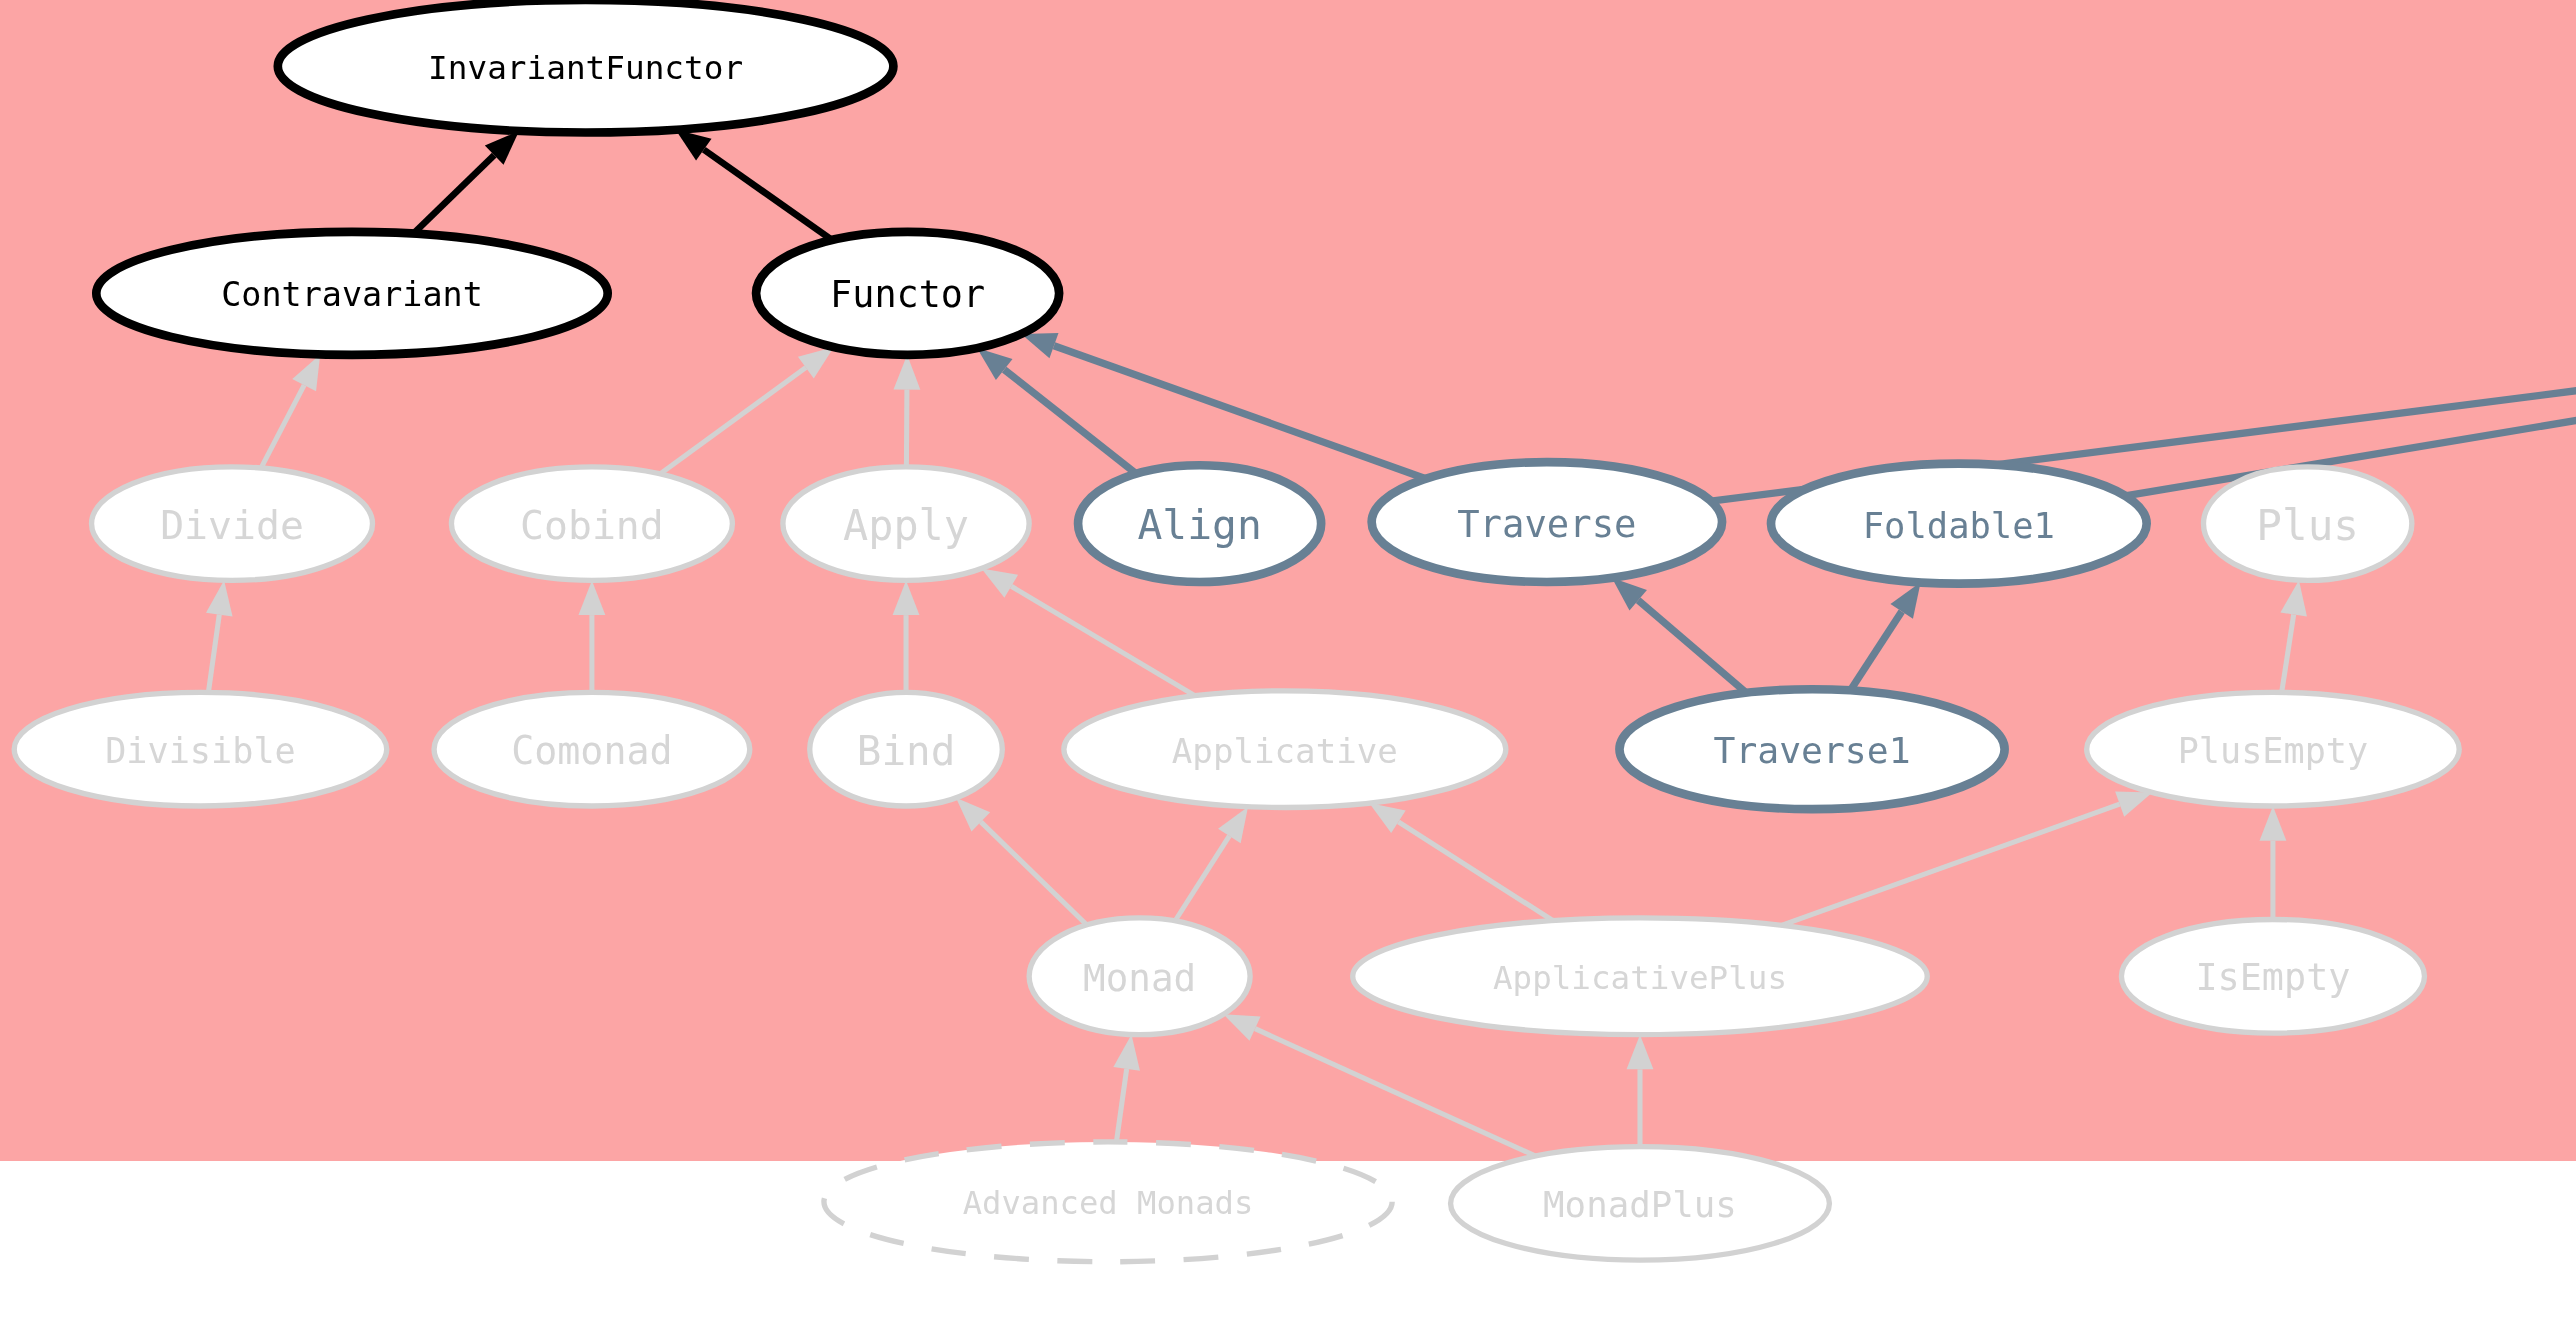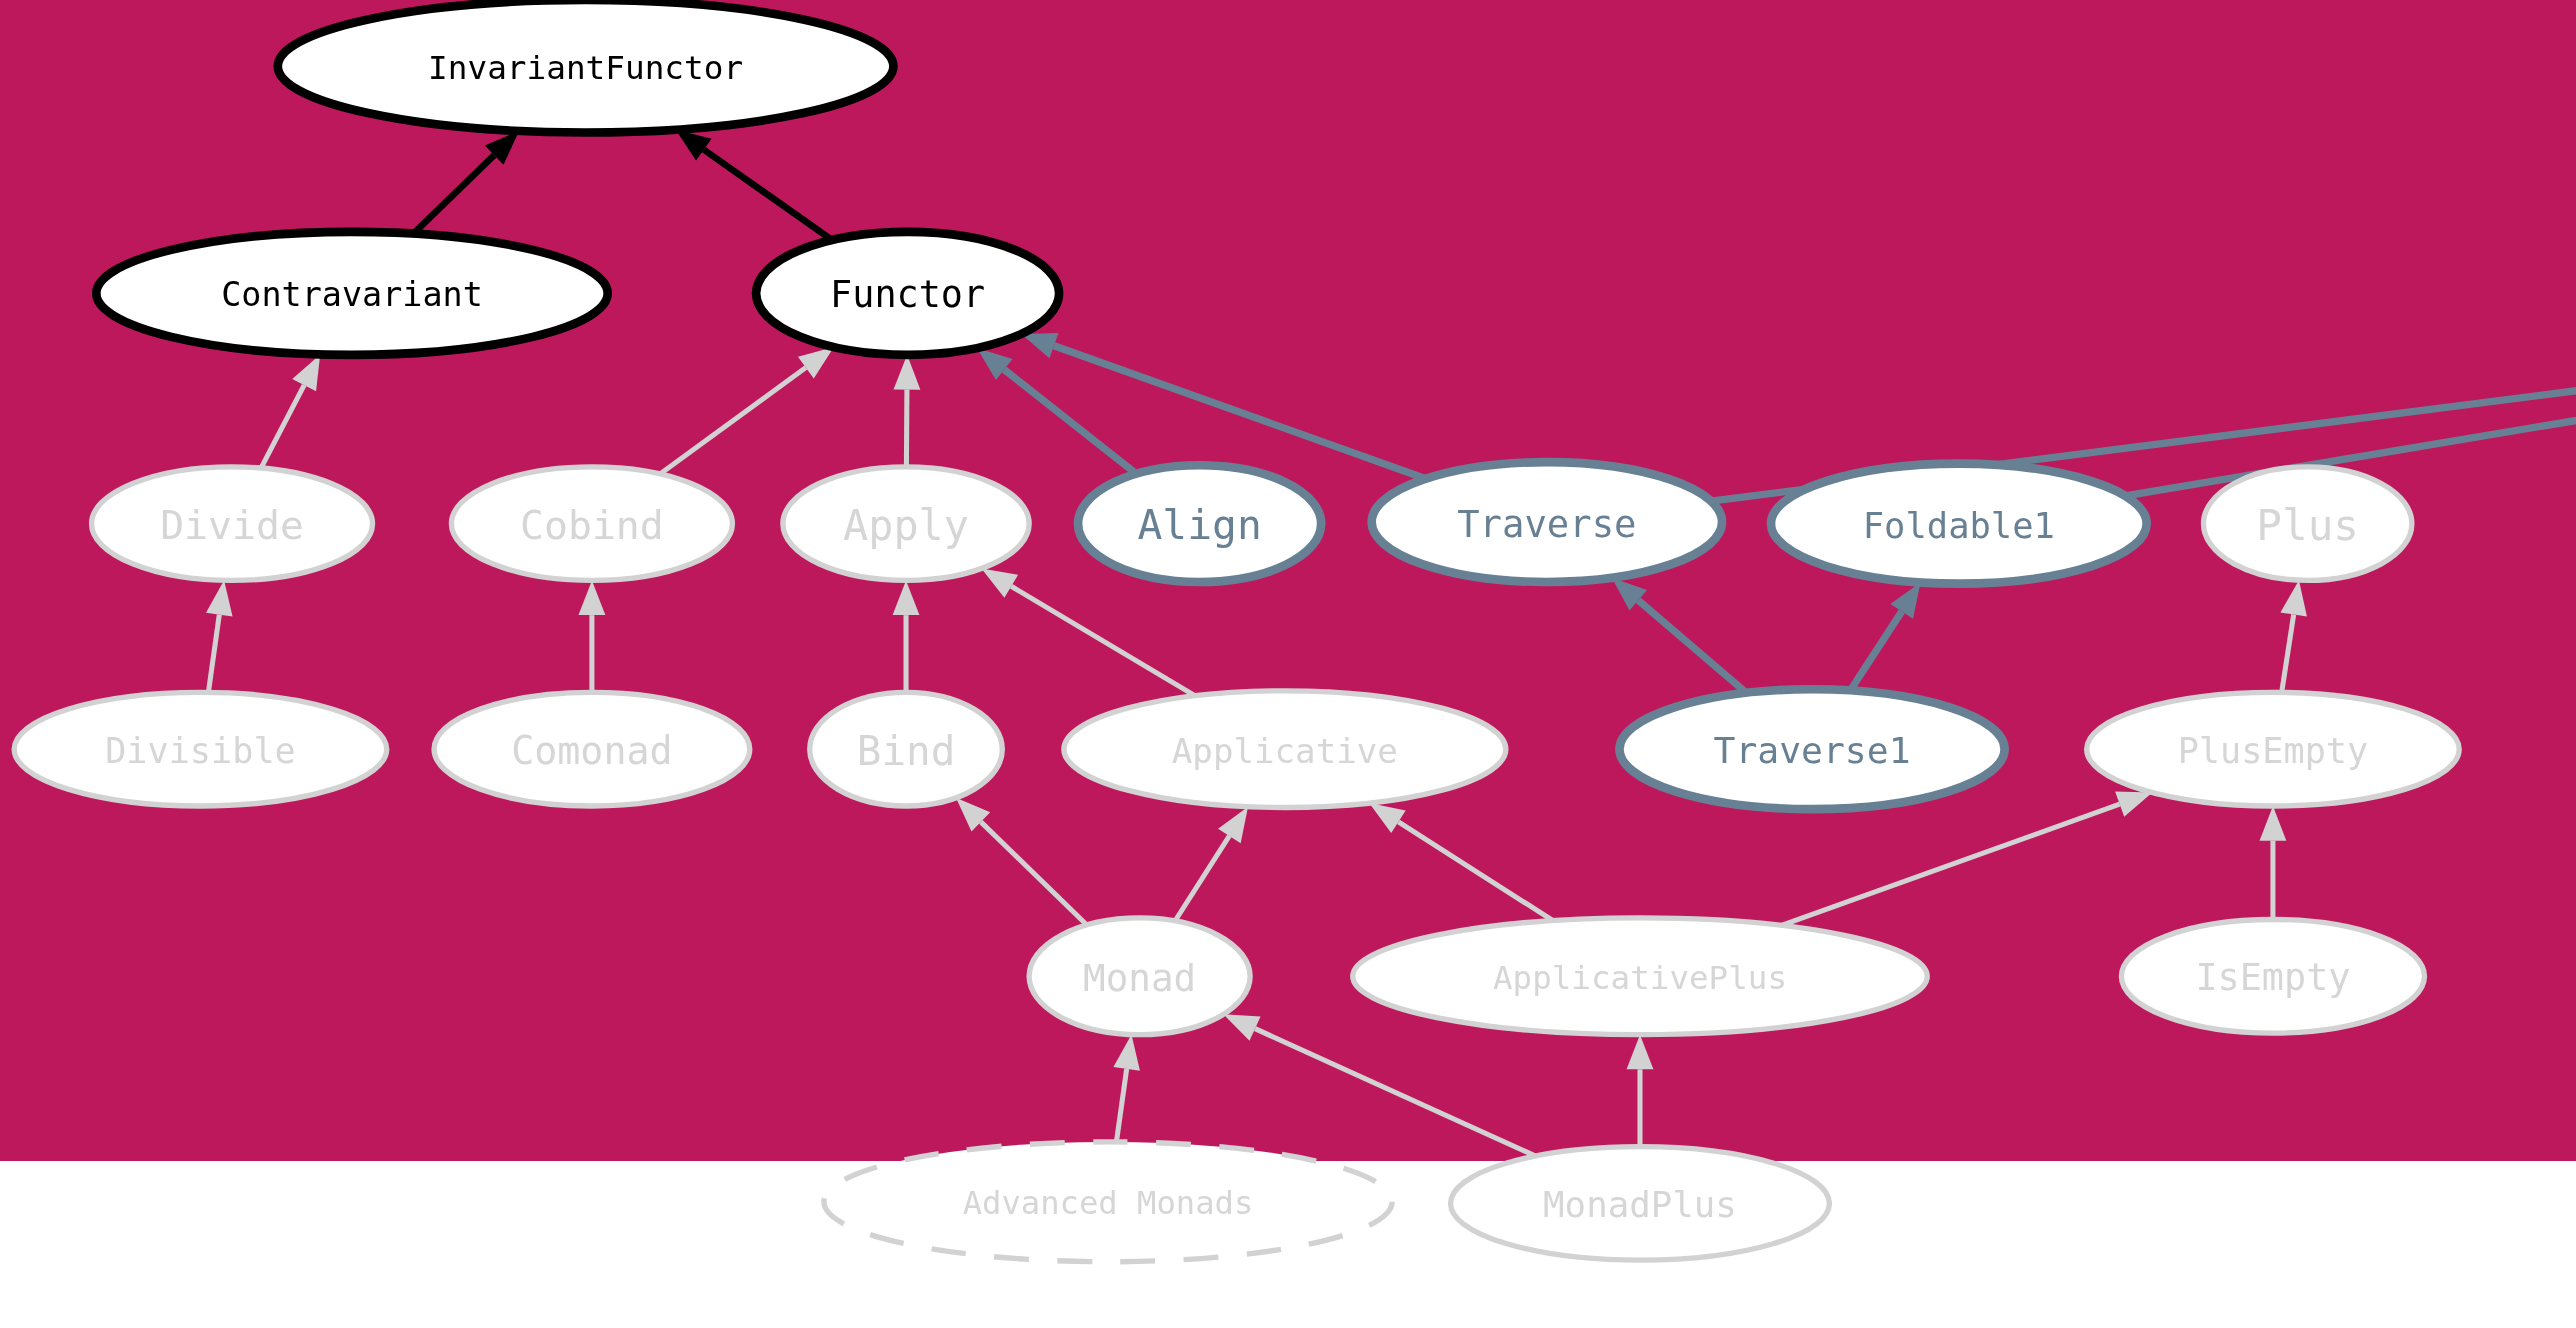--- a/index.html
+++ b/index.html
@@ -10,21 +10,21 @@
   body {
     width: 2576px;
     height: 1328px;
     overflow: hidden;
     font-family: "DejaVu Sans Mono", monospace;
   }
   #diagram-root {
     position: relative;
     width: 2576px;
     height: 1161px;
-    background: #be185d;
+    background: #fca5a5;
   }
   svg#graph {
     display: block;
     width: 2576px;
     height: 1328px;
   }
   .node-ellipse {
     fill: #ffffff;
   }
   .node-label {

